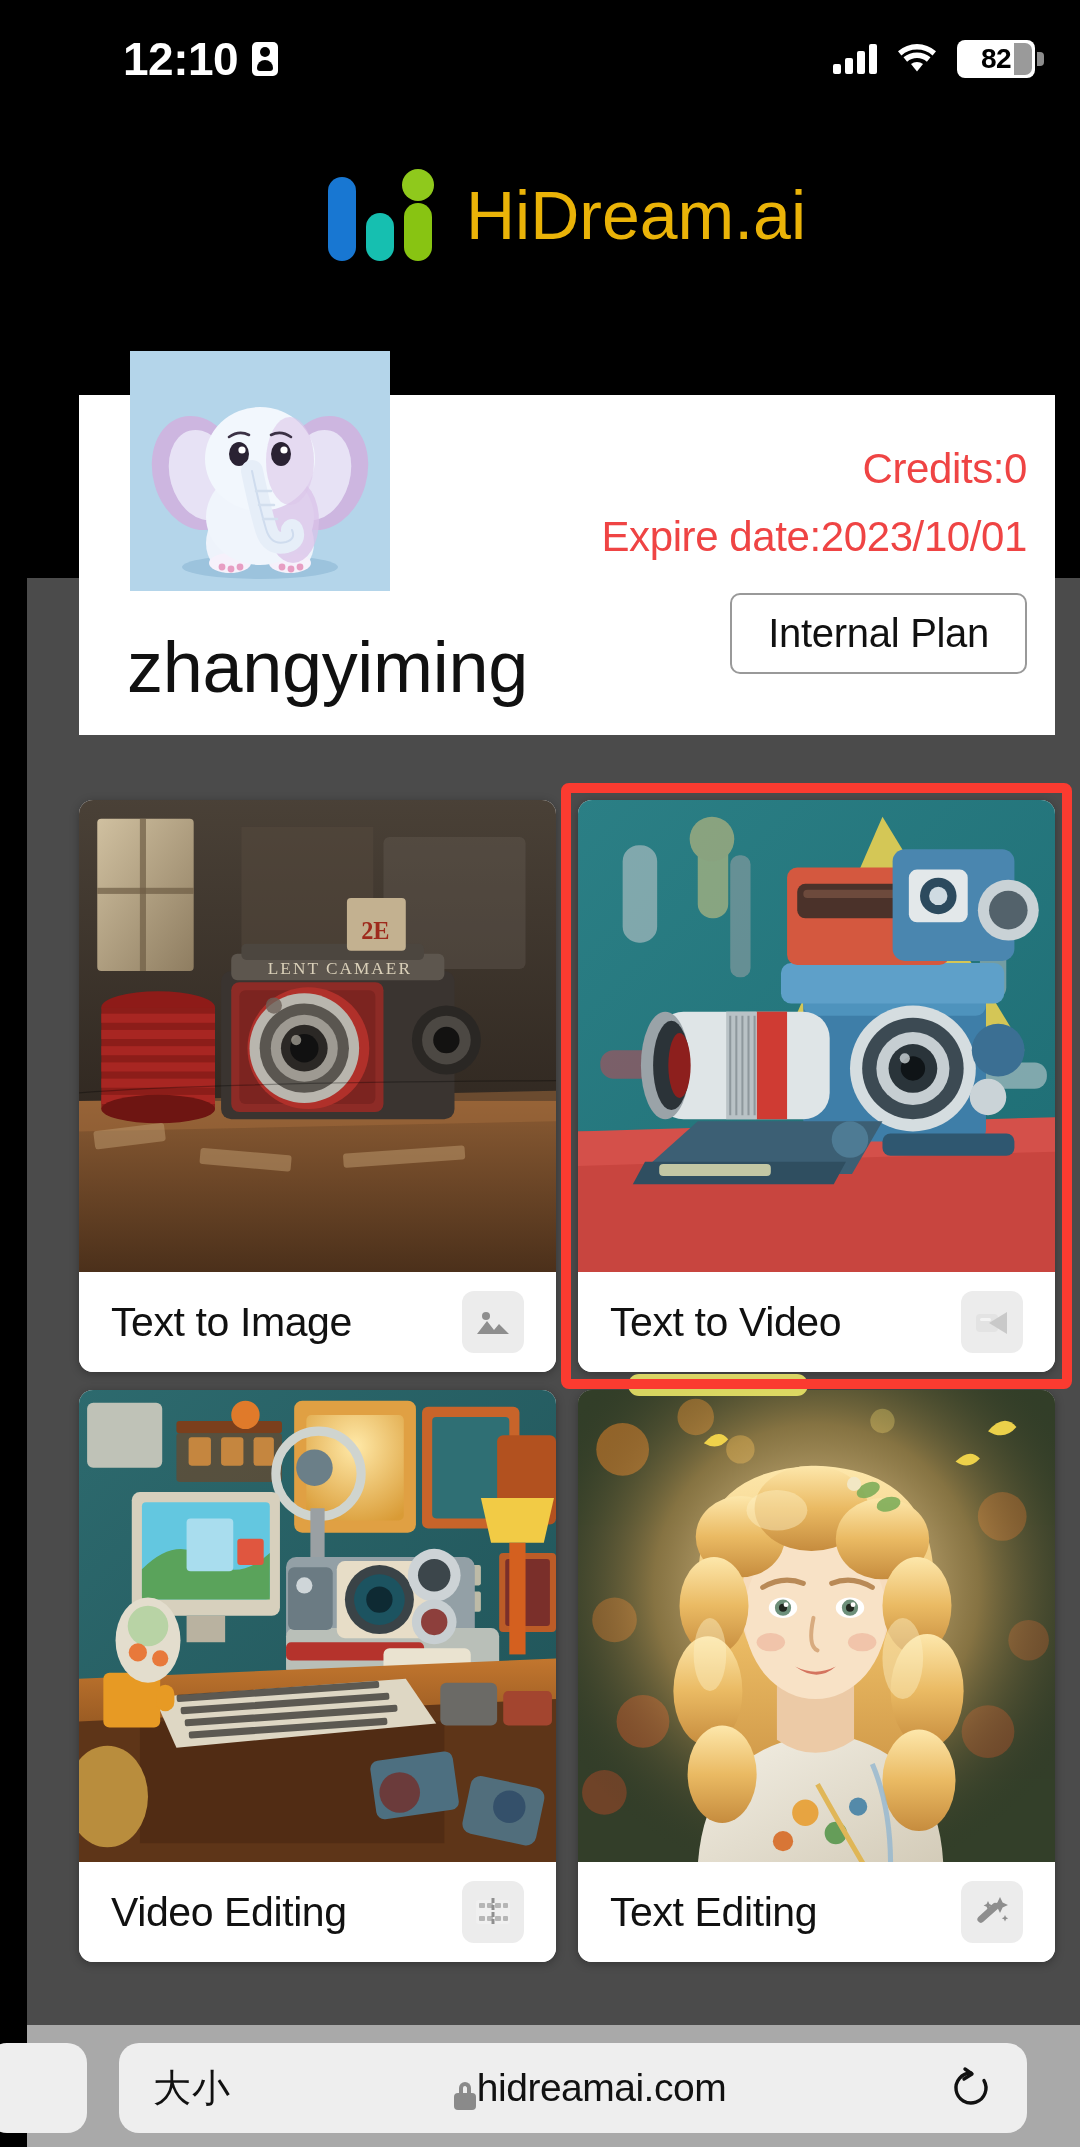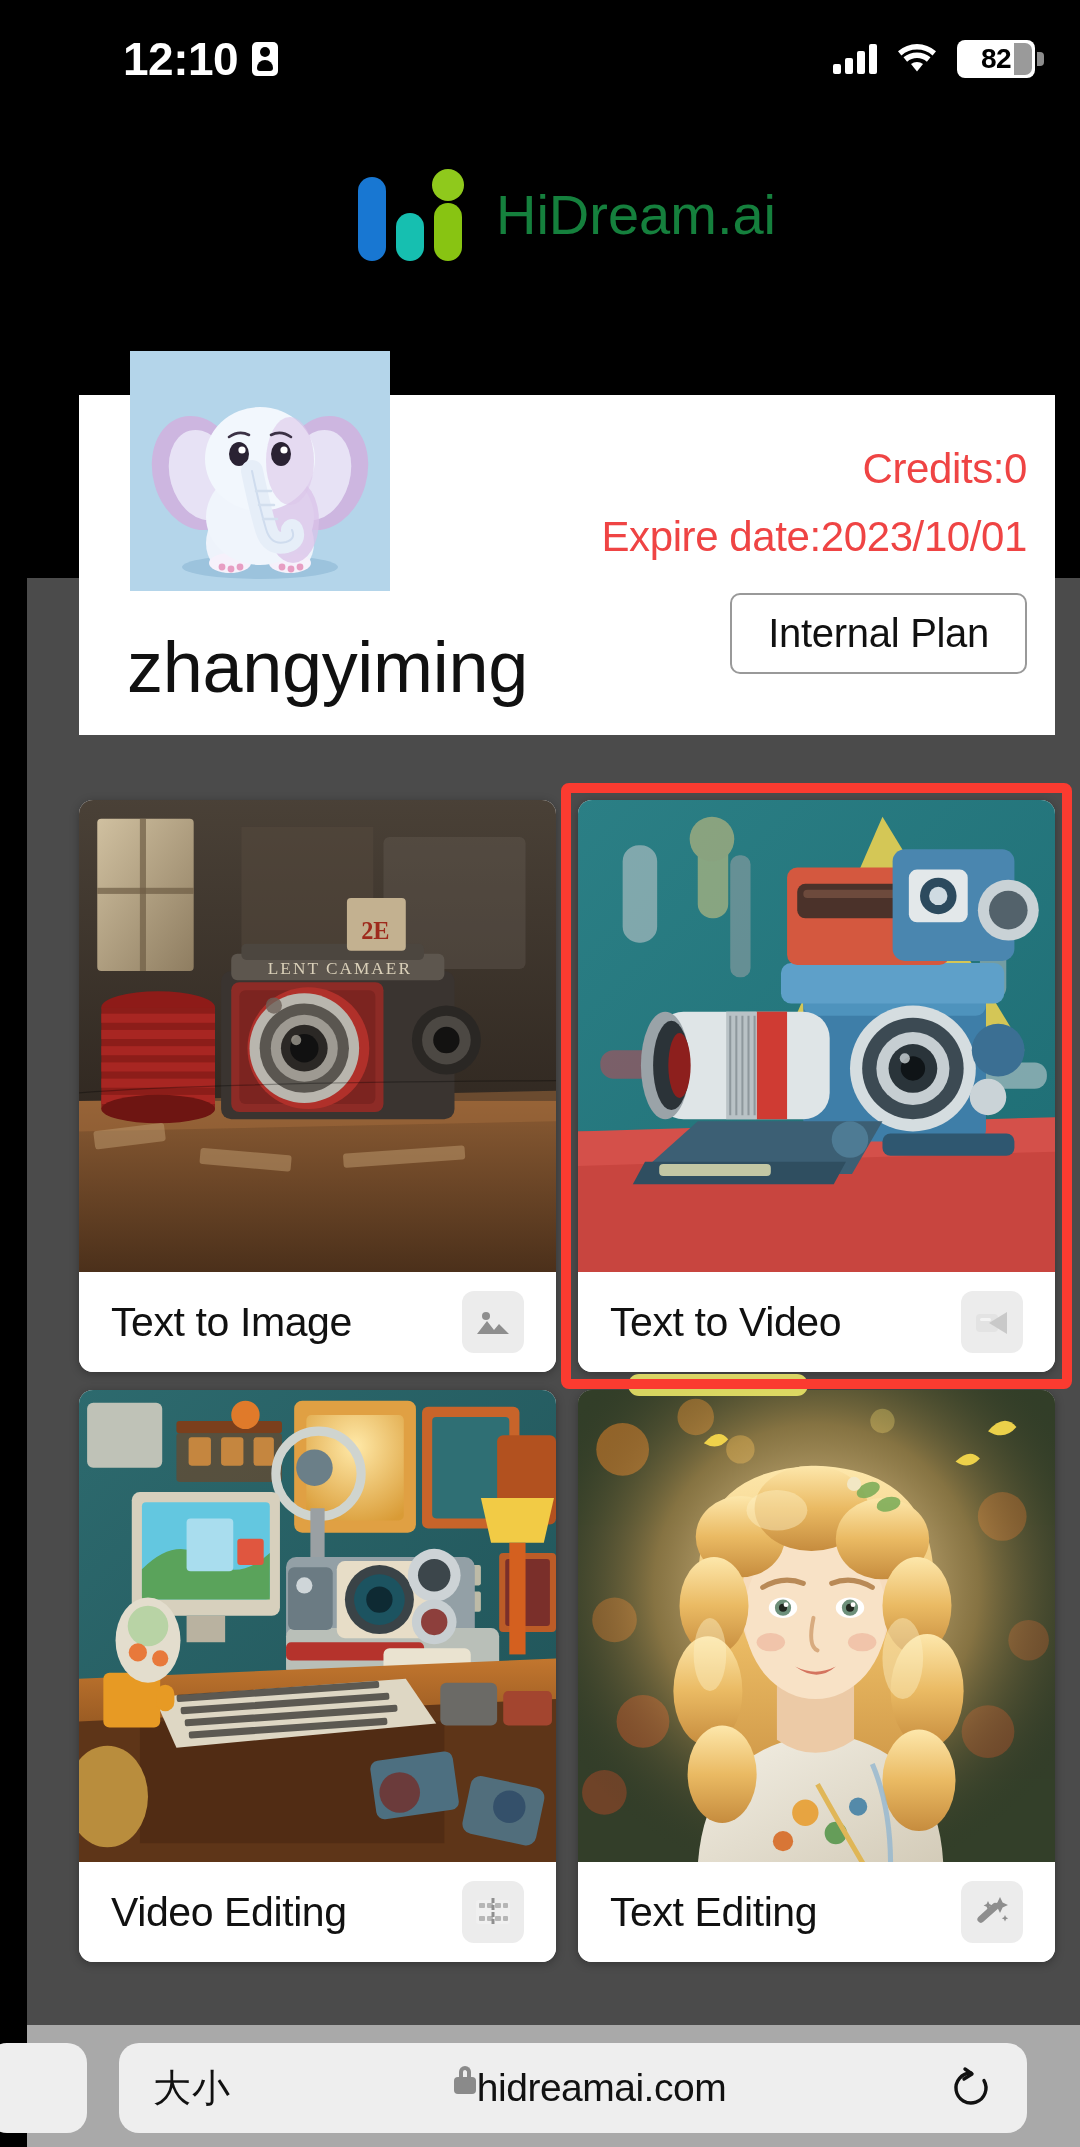--- a/index.html
+++ b/index.html
@@ -53,21 +53,21 @@
   
   .brand{
     position:absolute; left:0; top:155px; width:1080px; height:120px;
     display:flex; align-items:center; justify-content:center; gap:30px;
   }
   .logo-mark{ width:108px; height:92px; position:relative; }
   .logo-mark .b1{ position:absolute; left:0;  top:8px;  width:28px; height:84px; border-radius:14px; background:#1877d2; }
   .logo-mark .b2{ position:absolute; left:38px; top:44px; width:28px; height:48px; border-radius:14px; background:#16bfb0; }
   .logo-mark .b3{ position:absolute; left:76px; top:34px; width:28px; height:58px; border-radius:14px; background:#88c412; }
   .logo-mark .dot{ position:absolute; left:74px; top:0px; width:32px; height:32px; border-radius:50%; background:#8fc91c; }
-  .brand-name{ font-size:56px; color:#15803d; font-weight:400; letter-spacing:0px; line-height:1; }
+  .brand-name{ font-size:68px; color:#eab308; font-weight:400; letter-spacing:0px; line-height:1; }
 
   
   .page-bg{
     position:absolute; left:0; top:578px; width:1080px; height:1447px; background:#4b4b4b;
   }
 
   
   .profile-card{
     position:absolute; left:52px; top:395px; width:976px; height:340px;
     background:#fff; z-index:5;
@@ -133,21 +133,21 @@
   .bb-tab-stub{
     position:absolute; left:-40px; top:18px; width:100px; height:90px;
     background:#eeeeee; border-radius:20px;
   }
   .urlbar{
     position:absolute; left:92px; top:18px; right:80px; height:90px;
     background:#eeeeee; border-radius:20px;
     display:flex; align-items:center; padding:16px 34px;
   }
   .aa{ font-size:38px; color:#111; letter-spacing:1px; font-family:"DejaVu Sans", sans-serif; }
-  .url-center{ flex:1; display:flex; align-items:flex-start; justify-content:center; gap:1px; }
+  .url-center{ flex:1; display:flex; align-items:flex-end; justify-content:center; gap:1px; }
   .lock{ width:22px; height:28px; position:relative; flex:0 0 auto; }
   .lock .body{ position:absolute; bottom:0; left:0; width:22px; height:17px; background:#8a8a8a; border-radius:4px; }
   .lock .shk{ position:absolute; top:0; left:5px; width:12px; height:14px;
     border:4px solid #8a8a8a; border-bottom:none; border-radius:7px 7px 0 0; }
   .url-text{ font-size:39px; color:#111; letter-spacing:-0.5px; }
   .reload{ width:44px; height:44px; flex:0 0 auto; }
   .reload svg{ display:block; }
 </style>
 </head>
 <body>

